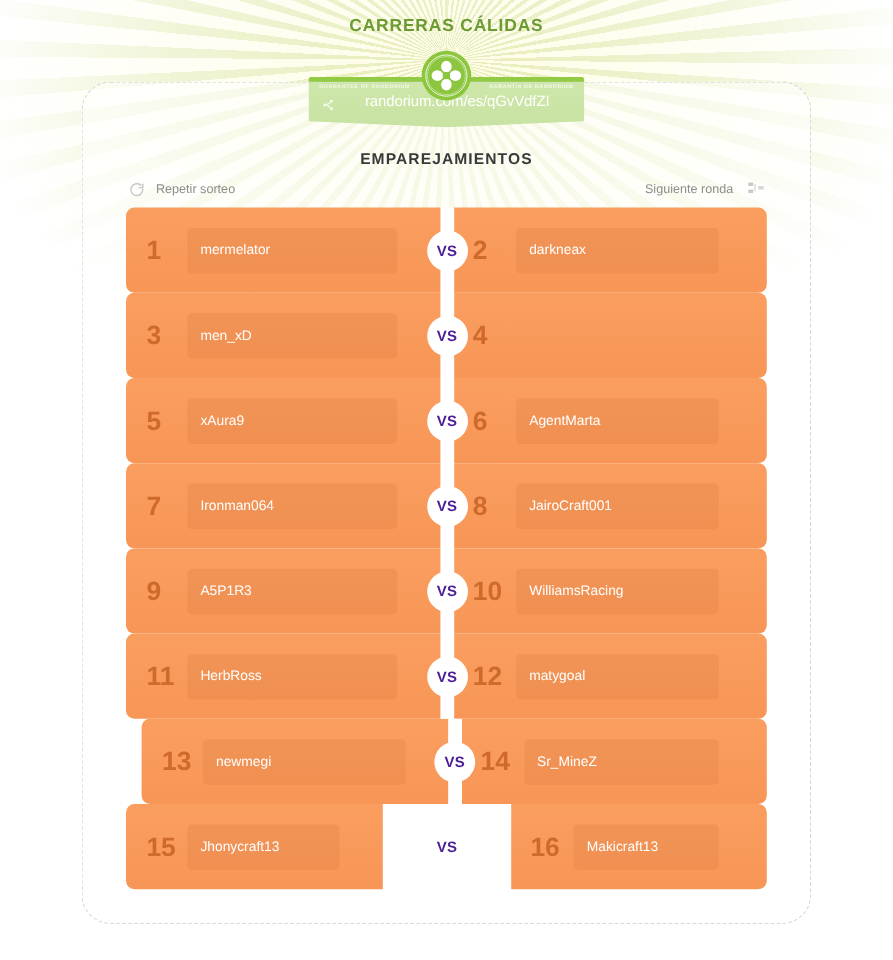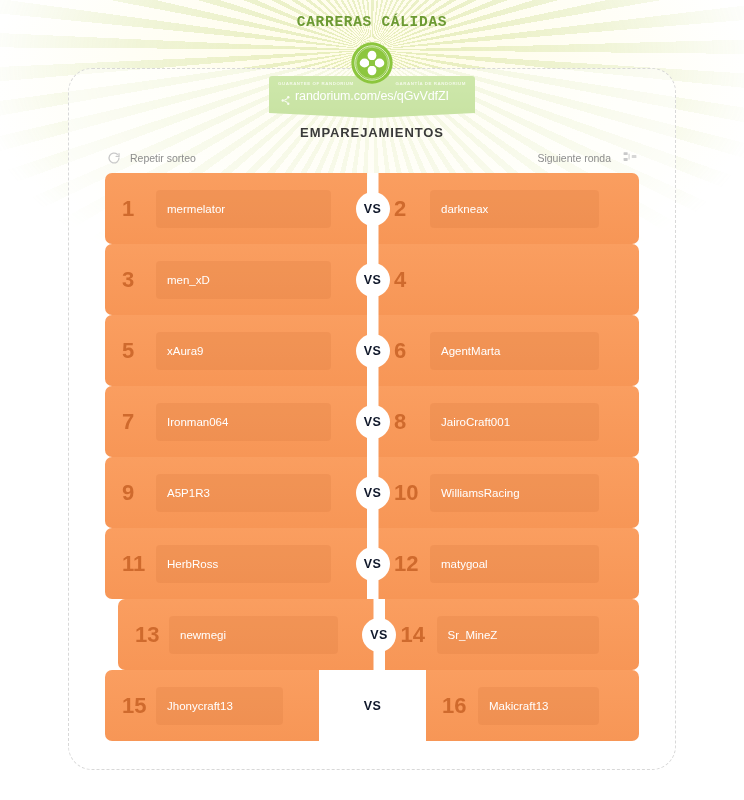--- a/index.html
+++ b/index.html
@@ -49,31 +49,31 @@
   .site-title {
     position: absolute;
     top: 14px;
     left: 0;
     width: 100%;
     text-align: center;
     font-size: 14.5px;
     font-weight: bold;
     letter-spacing: 0.7px;
     color: #6c9a33;
-    font-family: Liberation Mono, monospace;
   }
 
   
   .guarantee-wrap {
     position: absolute;
-    top: 76px;
+    top: 64px;
     left: 50%;
     transform: translateX(-50%);
-    width: 206px;
+    width: 230px;
     height: 42px;
+    text-align: center;
   }
   .guarantee-banner {
     position: absolute;
     inset: 0;
     background: #8cc63e;
     background: linear-gradient(180deg, #93cb45 0%, #85c033 100%);
     clip-path: polygon(0 0, 100% 0, 100% 88%, 50% 100%, 0 88%);
     border-radius: 3px;
     box-shadow: 0 1px 2px rgba(0,0,0,0.10);
   }
@@ -234,21 +234,21 @@
     transform: translate(-50%, -50%);
     width: 34px;
     height: 34px;
     border-radius: 50%;
     background: #ffffff;
     display: flex;
     align-items: center;
     justify-content: center;
     font-size: 12.5px;
     font-weight: bold;
-    color: #0f172a;
+    color: #4c1d95;
     letter-spacing: 0.3px;
     z-index: 4;
     user-select: none;
   }
   .vs-notch-t, .vs-notch-b {
     position: absolute;
     left: 50%;
     transform: translateX(-50%);
     width: 11px;
     background: #ffffff;

